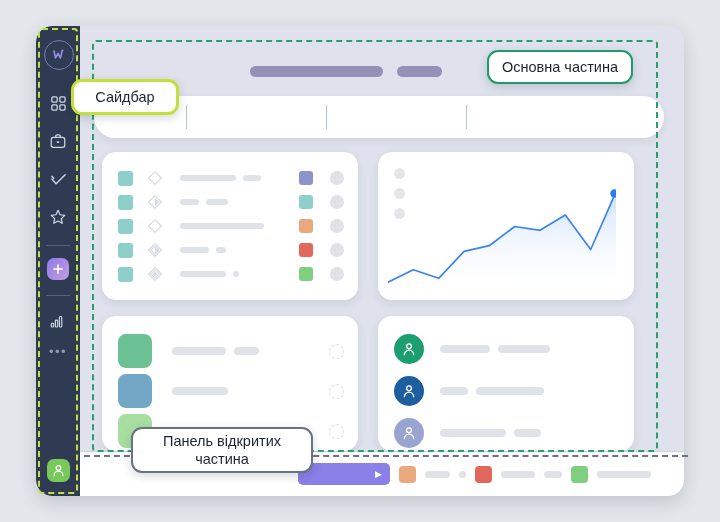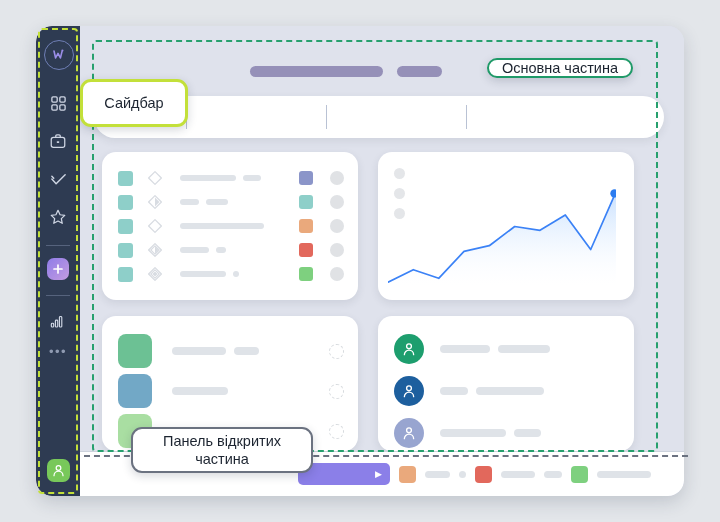--- a/index.html
+++ b/index.html
@@ -222,27 +222,27 @@
     font-size: 14.5px;
     color: #1c2430;
     display: flex; align-items: center; justify-content: center;
     text-align: center;
     box-shadow: 0 3px 10px rgba(30,40,60,.18);
     box-sizing: border-box;
     white-space: pre-line;
     line-height: 1.25;
   }
   .cal-sidebar {
-    left: 80px; top: 79px;
-    width: 108px; height: 48px;
+    left: 71px; top: 79px;
+    width: 108px; height: 36px;
     border: 3px solid #c3e03a;
   }
   .cal-main {
-    left: 487px; top: 58px;
-    width: 146px; height: 20px;
+    left: 487px; top: 50px;
+    width: 146px; height: 34px;
     border: 2.5px solid #1f9a68;
   }
   .cal-tabs {
     left: 131px; top: 427px;
     width: 182px; height: 46px;
     border: 2.5px solid #6b7280;
     padding: 0 8px;
   }
 </style>
 </head>

